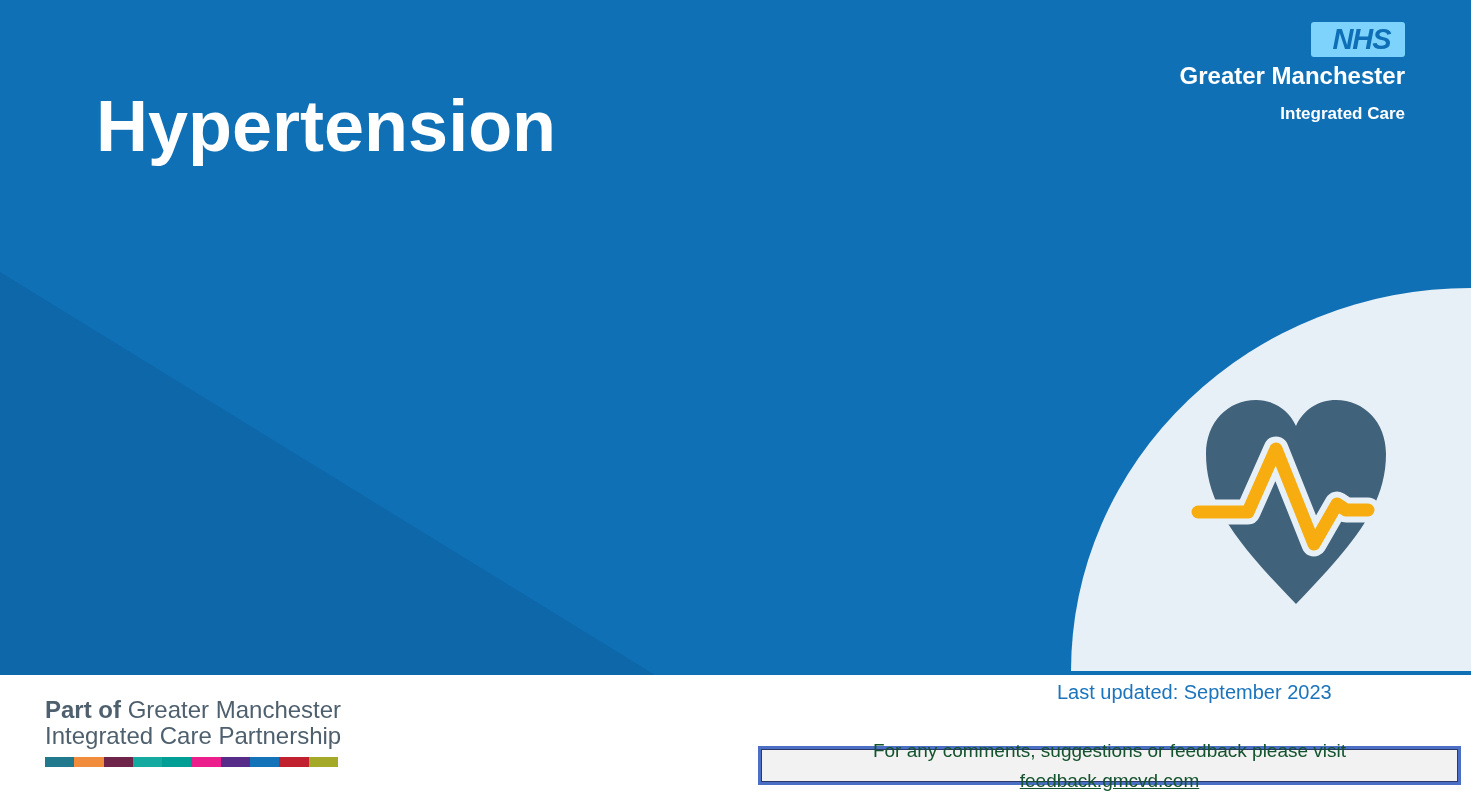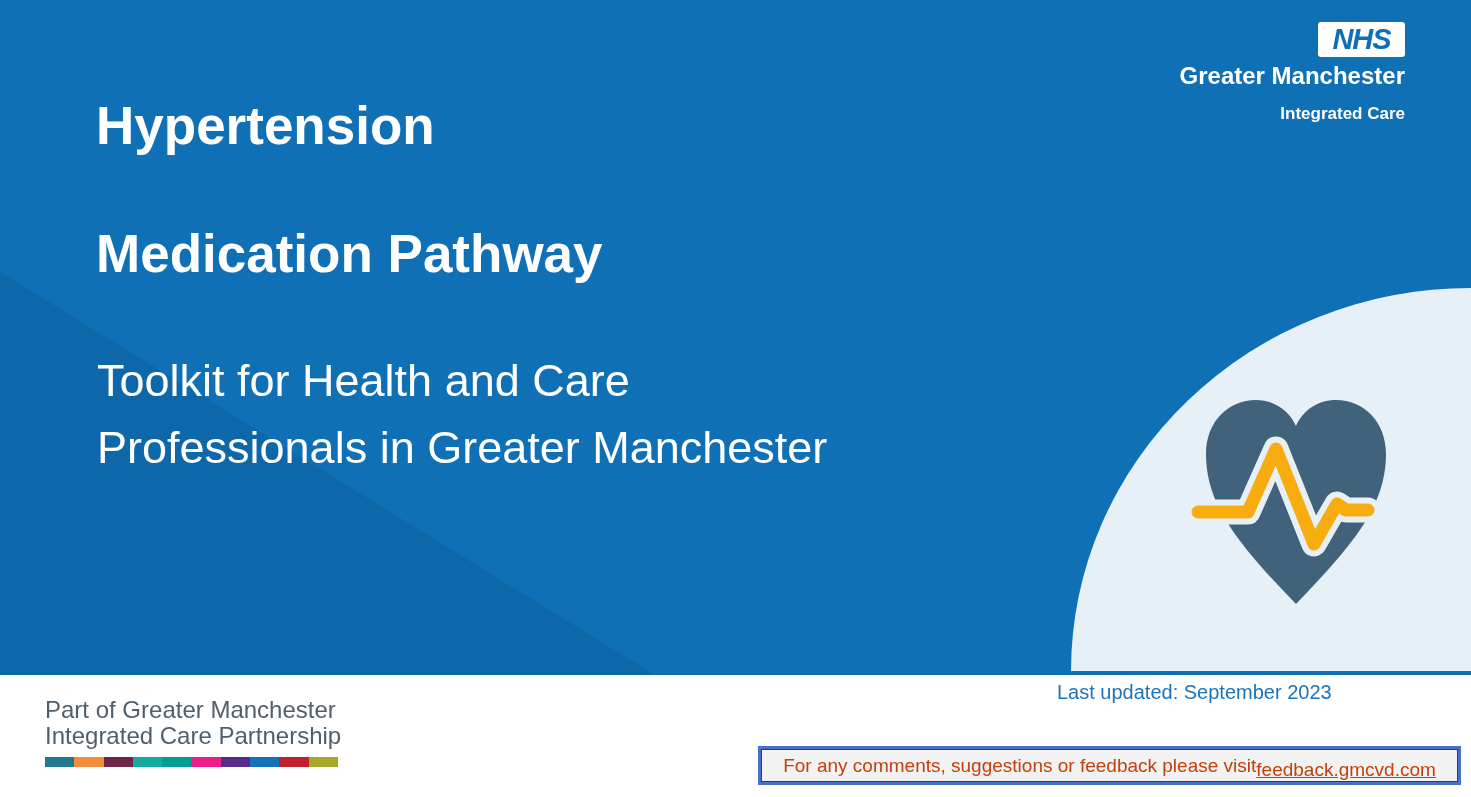--- a/index.html
+++ b/index.html
@@ -21,59 +21,59 @@
   
   .pale-shape{
     position:absolute;right:0;top:288px;width:400px;height:383px;
     background:var(--pale);
     border-top-left-radius:100% 100%;
   }
   .heart-svg{position:absolute;left:110px;top:104px;}
   
   .nhs-logo{position:absolute;right:66px;top:22px;text-align:right;}
   .nhs-box{
-    display:inline-block;background:#ffffff;border-radius:3px;
-    width:87px;height:35px;line-height:35px;text-align:center;
+    display:inline-block;background:#7dd3fc;border-radius:3px;
+    width:87px;height:35px;line-height:35px;text-align:center;padding-left:7px;
   }
   .nhs-letters{
     font-style:italic;font-weight:bold;font-size:29px;color:var(--nhs_blue);
     letter-spacing:-1px;
   }
   .nhs-org{color:#ffffff;font-weight:bold;font-size:24px;margin-top:5px;}
   .nhs-division{color:#ffffff;font-weight:bold;font-size:17px;margin-top:14px;}
   
   .title{
     position:absolute;left:96px;top:62px;color:#ffffff;
-    font-size:53px;font-weight:bold;line-height:128px;white-space:nowrap;
+    font-size:72px;font-weight:bold;line-height:128px;white-space:nowrap;
   }
   .subtitle{
     position:absolute;left:97px;top:347px;color:#ffffff;
     font-size:45px;font-weight:normal;line-height:67px;white-space:nowrap;
   }
   
   .partnership{
     position:absolute;left:45px;top:697px;
     color:var(--partnership_text);font-size:24px;line-height:26px;
   }
-  .partnership .bold{font-weight:normal;}
+  .partnership .bold{font-weight:bold;}
   .color-bar{
     display:flex;width:293px;height:10px;margin-top:8px;
   }
   .bar-seg{flex:1 1 auto;height:100%;}
   .last-updated{
     position:absolute;left:1057px;top:681px;
     color:var(--updated_text);font-size:20px;white-space:nowrap;
   }
   .feedback-box{
     position:absolute;left:758px;top:746px;width:697px;height:33px;
     background:var(--feedback_bg);
     border:3px solid var(--feedback_border);
     box-shadow:inset 0 0 0 1px var(--feedback_border_inner);
     display:flex;align-items:center;justify-content:center;
-    font-size:19px;color:#c2410c;white-space:nowrap;
+    font-size:19px;color:#14532d;white-space:nowrap;flex-direction:column;
   }
   .feedback-link{text-decoration:underline;cursor:pointer;margin-top:8px;}
 </style>
 </head>
 <body>
 
 <div class="slide">
 
   <div class="blue-area">
     <div class="diag-shade"></div>
@@ -89,27 +89,22 @@
     <div class="nhs-logo">
       <div class="nhs-box">
         <span class="nhs-letters">NHS</span>
       </div>
       <div class="nhs-org">Greater Manchester</div>
       <div class="nhs-division">Integrated Care</div>
     </div>
 
     <div class="title">
       <div>Hypertension</div>
-      <div>Medication Pathway</div>
     </div>
 
-    <div class="subtitle">
-      <div>Toolkit for Health and Care</div>
-      <div>Professionals in Greater Manchester</div>
-    </div>
   </div>
 
   <div class="partnership">
     <div>
       <span class="bold">Part of</span><span> Greater Manchester</span>
     </div>
     <div>Integrated Care Partnership</div>
     <div class="color-bar">
         <span class="bar-seg" style="background: rgb(32, 121, 140);"></span>
         <span class="bar-seg" style="background: rgb(240, 140, 60);"></span>

